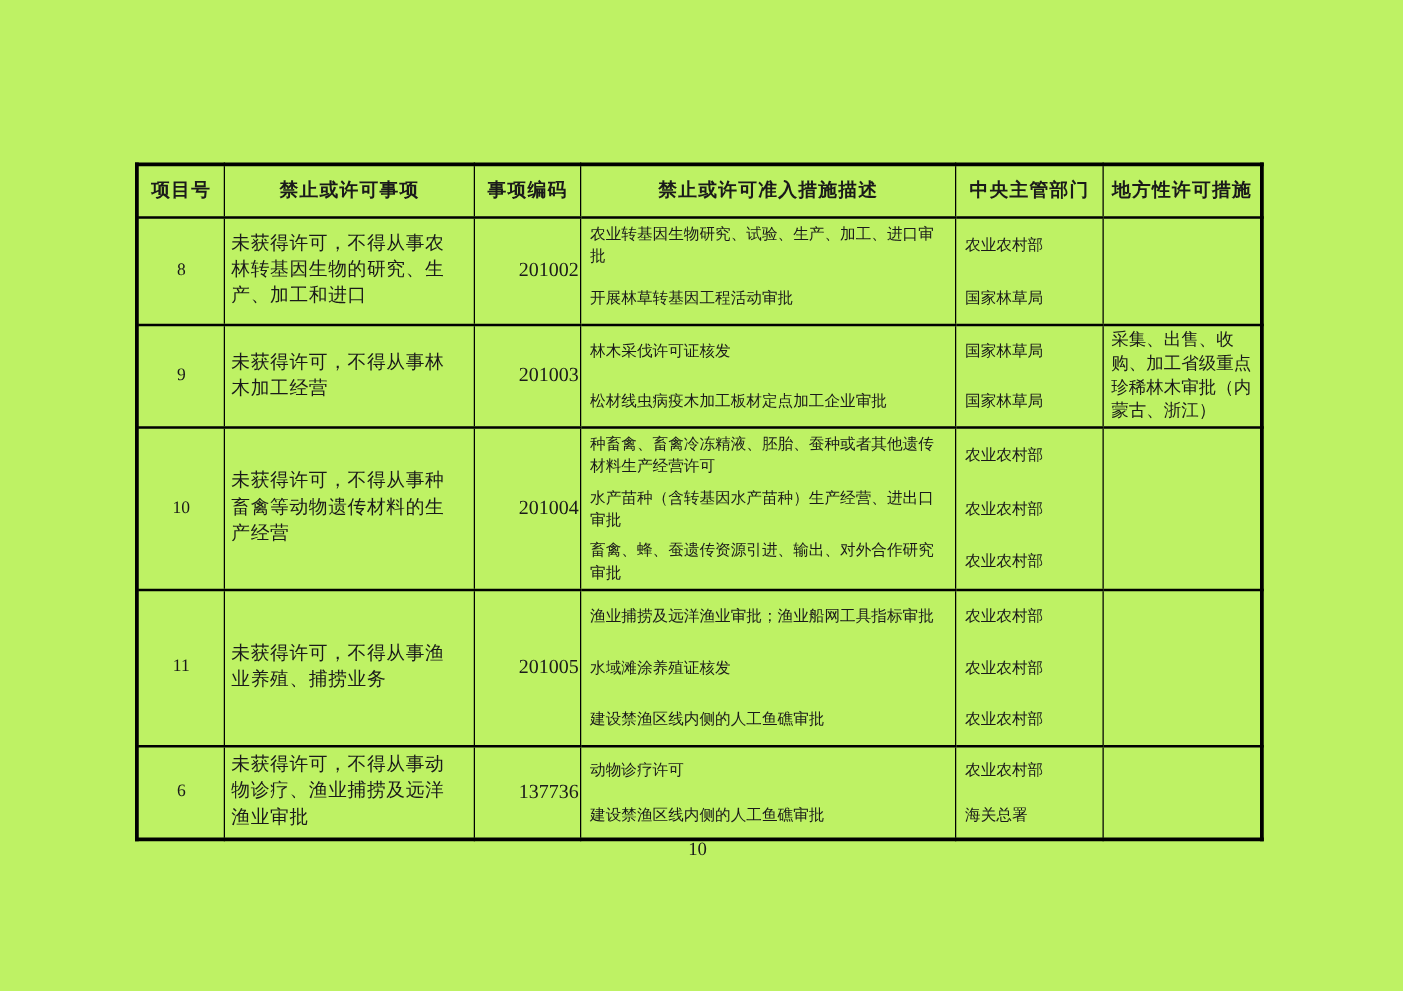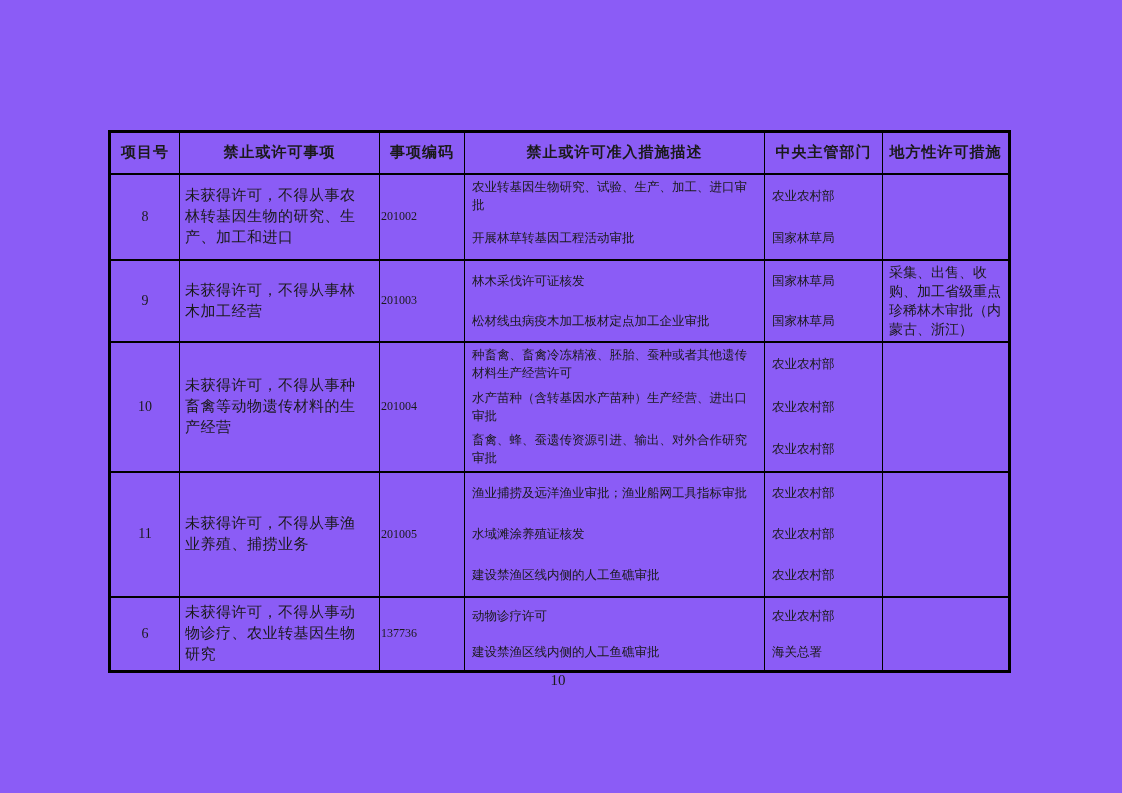--- a/index.html
+++ b/index.html
@@ -4,21 +4,21 @@
 <style>
   html,body{margin:0;padding:0;background:#ffffff;}
   body{
     font-family:"Liberation Serif","DejaVu Serif",serif;
     color:#1a1a1a;
   }
   .page{
     position:relative;
     width:1122px;
     height:793px;
-    background:#8b5cf6;
+    background:#bef264;
     overflow:hidden;
   }
   table.doc-table{
     position:absolute;
     left:108px;
     top:130px;
     width:900px;
     table-layout:fixed;
     border-collapse:collapse;
     border:3px solid #000;
@@ -44,22 +44,22 @@
     vertical-align:middle;
   }
   td.c-item{
     font-size:15px;
     line-height:21px;
     vertical-align:middle;
     padding:2px 16px 2px 5px;
     letter-spacing:0.5px;
   }
   td.c-code{
-    font-size:12px;
-    text-align:left;
+    font-size:16px;
+    text-align:right;
     vertical-align:middle;
   }
   td.stack-cell{
     position:relative;
     padding:0;
   }
   .stack{
     position:absolute;
     top:0;left:0;right:0;bottom:0;
     display:flex;
@@ -189,21 +189,21 @@
             <div class="stack-item">农业农村部</div>
             <div class="stack-item">农业农村部</div>
             <div class="stack-item">农业农村部</div>
           </div>
         </td>
         <td class="c-local"></td>
       </tr>
 
       <tr style="height:75px">
         <td class="c-num">6</td>
-        <td class="c-item">未获得许可，不得从事动物诊疗、农业转基因生物研究</td>
+        <td class="c-item">未获得许可，不得从事动物诊疗、渔业捕捞及远洋渔业审批</td>
         <td class="c-code">137736</td>
         <td class="stack-cell">
           <div class="stack">
             <div class="stack-item">动物诊疗许可</div>
             <div class="stack-item">建设禁渔区线内侧的人工鱼礁审批</div>
           </div>
         </td>
         <td class="stack-cell">
           <div class="stack">
             <div class="stack-item">农业农村部</div>

